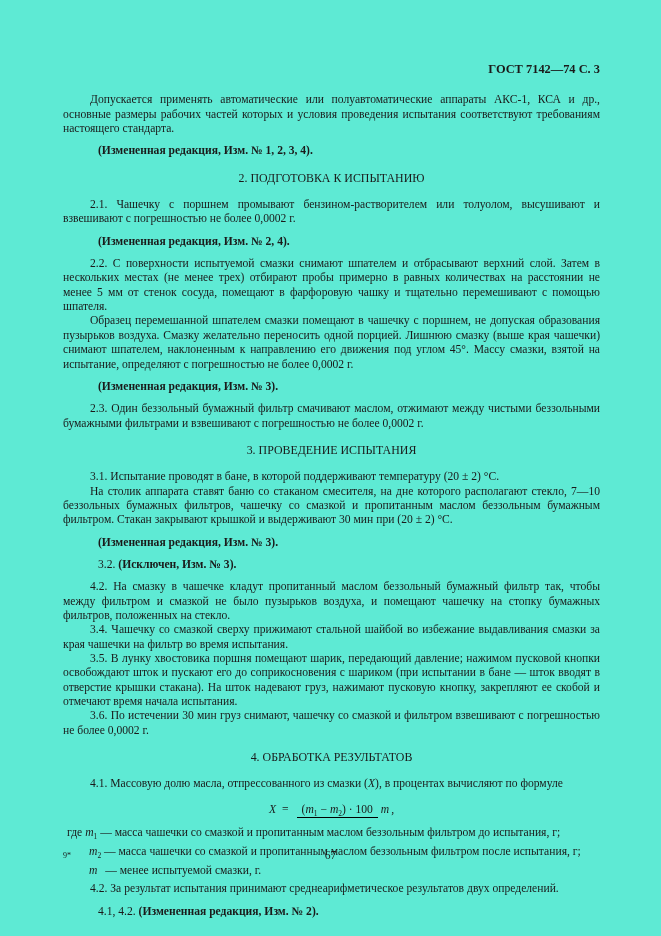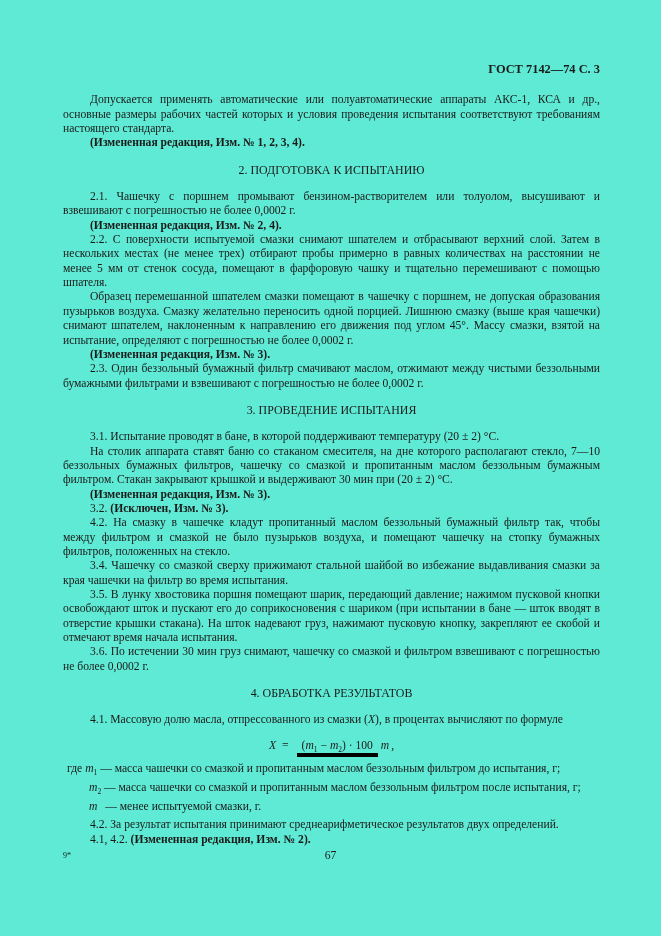--- a/index.html
+++ b/index.html
@@ -16,35 +16,35 @@
     position:absolute; left:63px; top:62px; width:537px;
     font-size:11.6px; line-height:14.35px;
   }
   .doc-header {
     text-align:right; font-weight:bold; font-size:12.4px;
     margin:0 0 17px 0;
   }
   .p {
     margin:0; text-indent:27px; text-align:justify;
   }
-  .p-noind { margin:0; text-indent:27px; text-align:left; }
+  .p-noind { margin:8px; text-indent:27px; text-align:left; }
   .rev { font-weight:bold; }
   .sec-heading {
     margin:12px 0 13px 0; text-align:center; font-weight:normal;
     font-size:11.9px; text-indent:0;
   }
   .var { font-style:italic; }
   sub { font-size:7.5px; line-height:0; }
   .formula-row {
     margin:11px 0 9px 0;
     display:flex; justify-content:center; align-items:center;
     text-indent:0;
   }
   .frac { display:inline-block; text-align:center; vertical-align:middle; margin:0 2px; }
-  .frac .num { padding:0 5px 1px 5px; border-bottom:4px solid #000000; line-height:13px; }
+  .frac .num { padding:0 5px 1px 5px; border-bottom:1px solid #000000; line-height:13px; }
   .frac .den { line-height:13px; padding-top:1px; }
   .formula-lhs { margin-right:6px; }
   .formula-eq { margin-right:6px; }
   .where-block { margin:0; }
   .where-line { margin:4px; line-height:14.8px; text-align:left; }
   .where-indent { padding-left:22px; }
   .sub-spacer { display:inline-block; width:5px; }
   .footer-note {
     position:absolute; left:63px; top:851px; font-size:8px;
   }

